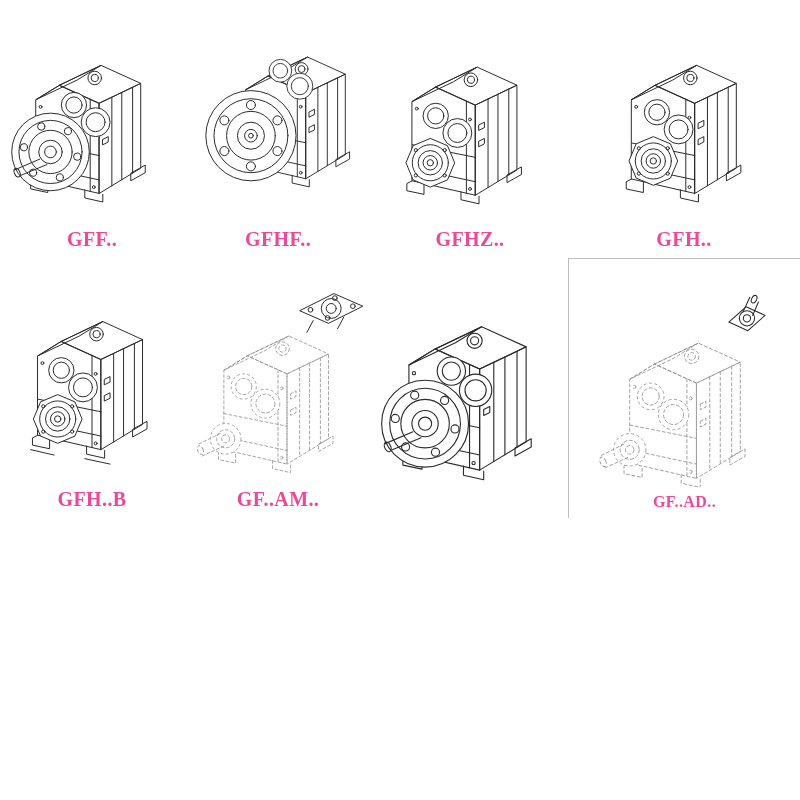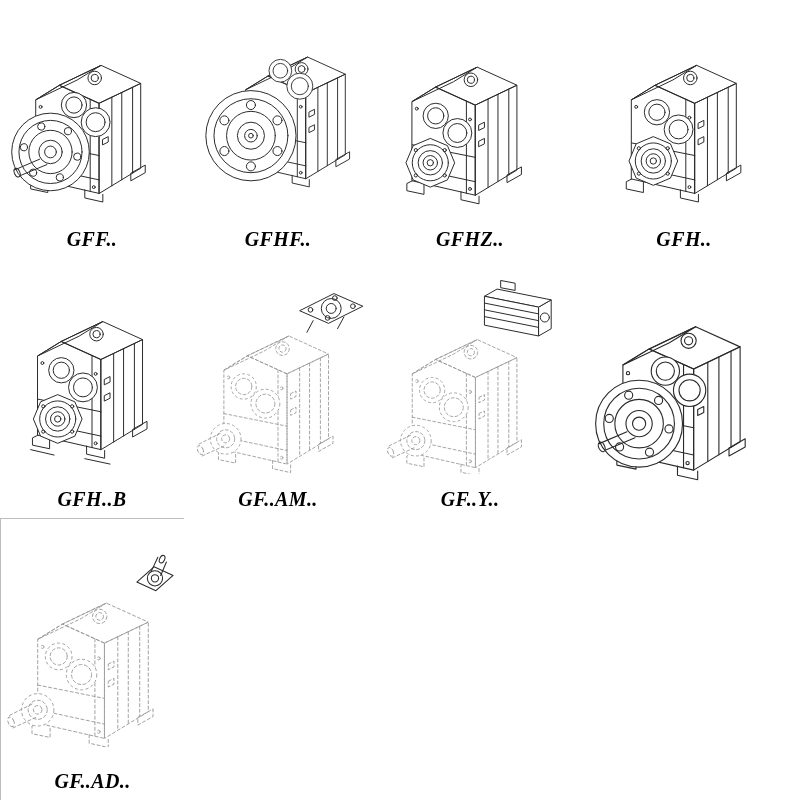--- a/index.html
+++ b/index.html
@@ -5,24 +5,24 @@
   * { margin:0; padding:0; box-sizing:border-box; }
   html,body { width:800px; height:800px; background:#ffffff; overflow:hidden;
               font-family:"Liberation Serif","DejaVu Serif",serif; }
   .sheet { width:800px; height:800px; display:grid;
            grid-template-columns:184px 188px 196px 232px;
            grid-template-rows:258px 260px 282px; }
   figure.cell { display:flex; flex-direction:column; align-items:center;
                 justify-content:space-between; padding:4px 0 7px; }
   svg.drw { width:188px; height:212px; display:block; }
   .r3 svg.drw { width:198px; height:224px; }
-  figcaption.lbl { font-weight:bold; font-size:20px; color:#000000;
-                   letter-spacing:0.4px; white-space:nowrap;font-style:italic; }
+  figcaption.lbl { font-weight:bold; font-size:20px; color:#ec4899;
+                   letter-spacing:0.4px; white-space:nowrap; }
   .cell-ad { border-left:1px solid #bdbdbd; border-top:1px solid #bdbdbd; }
-  .cell-ad .lbl { font-size:20px; }
+  .cell-ad .lbl { font-size:16px; }
 
   
   .o { fill:none; stroke:var(--ln,#2a2a2a); stroke-width:var(--sw,1.1);
        stroke-dasharray:var(--dash,none); stroke-linejoin:round; stroke-linecap:round; }
   .w { fill:#ffffff; stroke:var(--ln,#2a2a2a); stroke-width:var(--sw,1.1);
        stroke-dasharray:var(--dash,none); stroke-linejoin:round; }
   .phantom { --ln:#979797; --dash:3.2 2.6; --sw:0.95; }
   .lite { --ln:#9a9a9a; --sw:0.95; }
 </style>
 </head>
@@ -205,31 +205,20 @@
       <g class="phantom" transform="translate(8,18)">
         <use href="#g-housing"></use>
         <use href="#g-eyes"></use>
         <use href="#g-shaftstub" transform="translate(-6,10)"></use>
       </g>
       <use href="#g-am" transform="translate(8,4)"></use>
     </svg>
     <figcaption class="lbl">GF..AM..</figcaption>
   </figure>
 
-  <figure class="cell">
-    <svg class="drw" viewBox="0 0 200 235" aria-label="phantom-gearbox-with-mounted-motor">
-      <g class="phantom" transform="translate(4,22)">
-        <use href="#g-housing"></use>
-        <use href="#g-eyes"></use>
-        <use href="#g-shaftstub" transform="translate(-4,8)"></use>
-      </g>
-      <use href="#g-motor" transform="translate(12,4)"></use>
-    </svg>
-    <figcaption class="lbl">GF..Y..</figcaption>
-  </figure>
 
   <figure class="cell r3">
     <svg class="drw" viewBox="0 0 200 235" aria-label="gearbox-output-flange-with-solid-shaft">
       <g transform="translate(2,0) scale(1.06)">
         <use href="#g-housing"></use>
         <use href="#g-eyes" transform="translate(20,-12)"></use>
         <use href="#g-flange" transform="translate(-2,2)"></use>
       </g>
     </svg>
   </figure>

